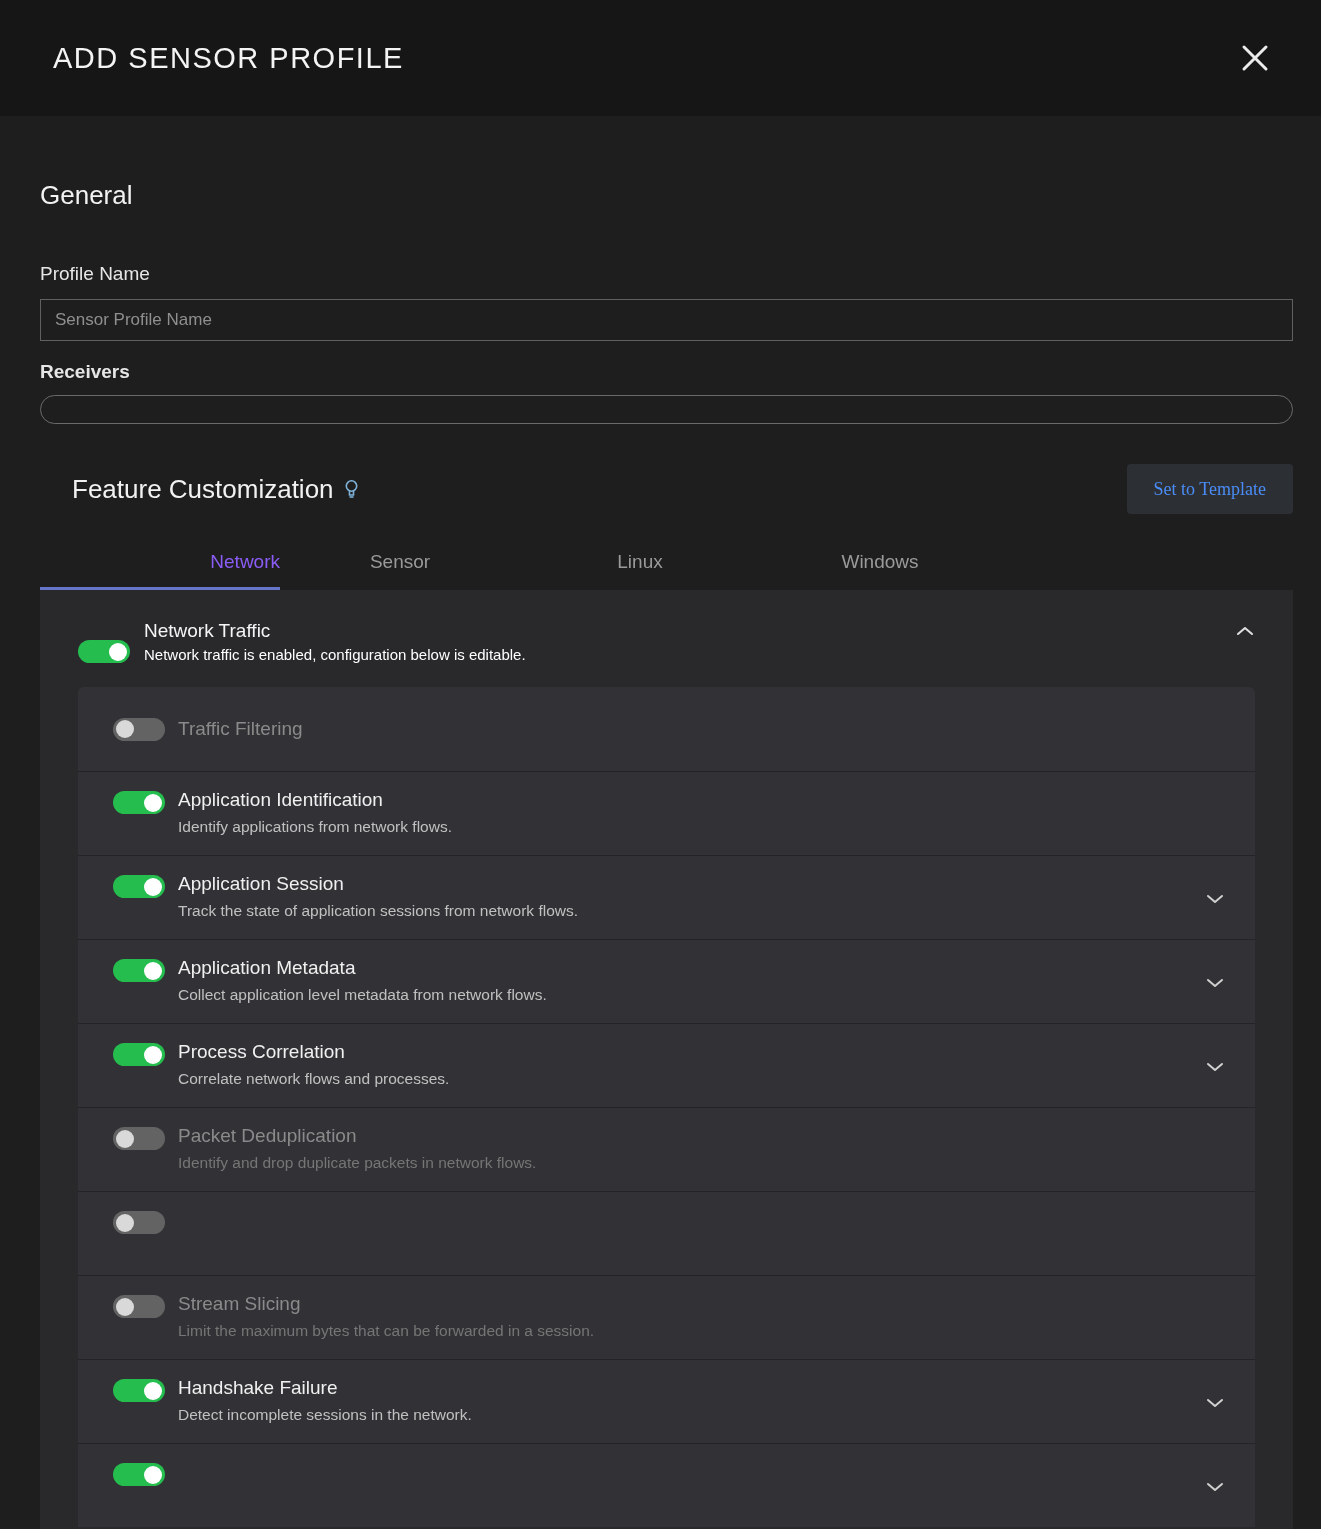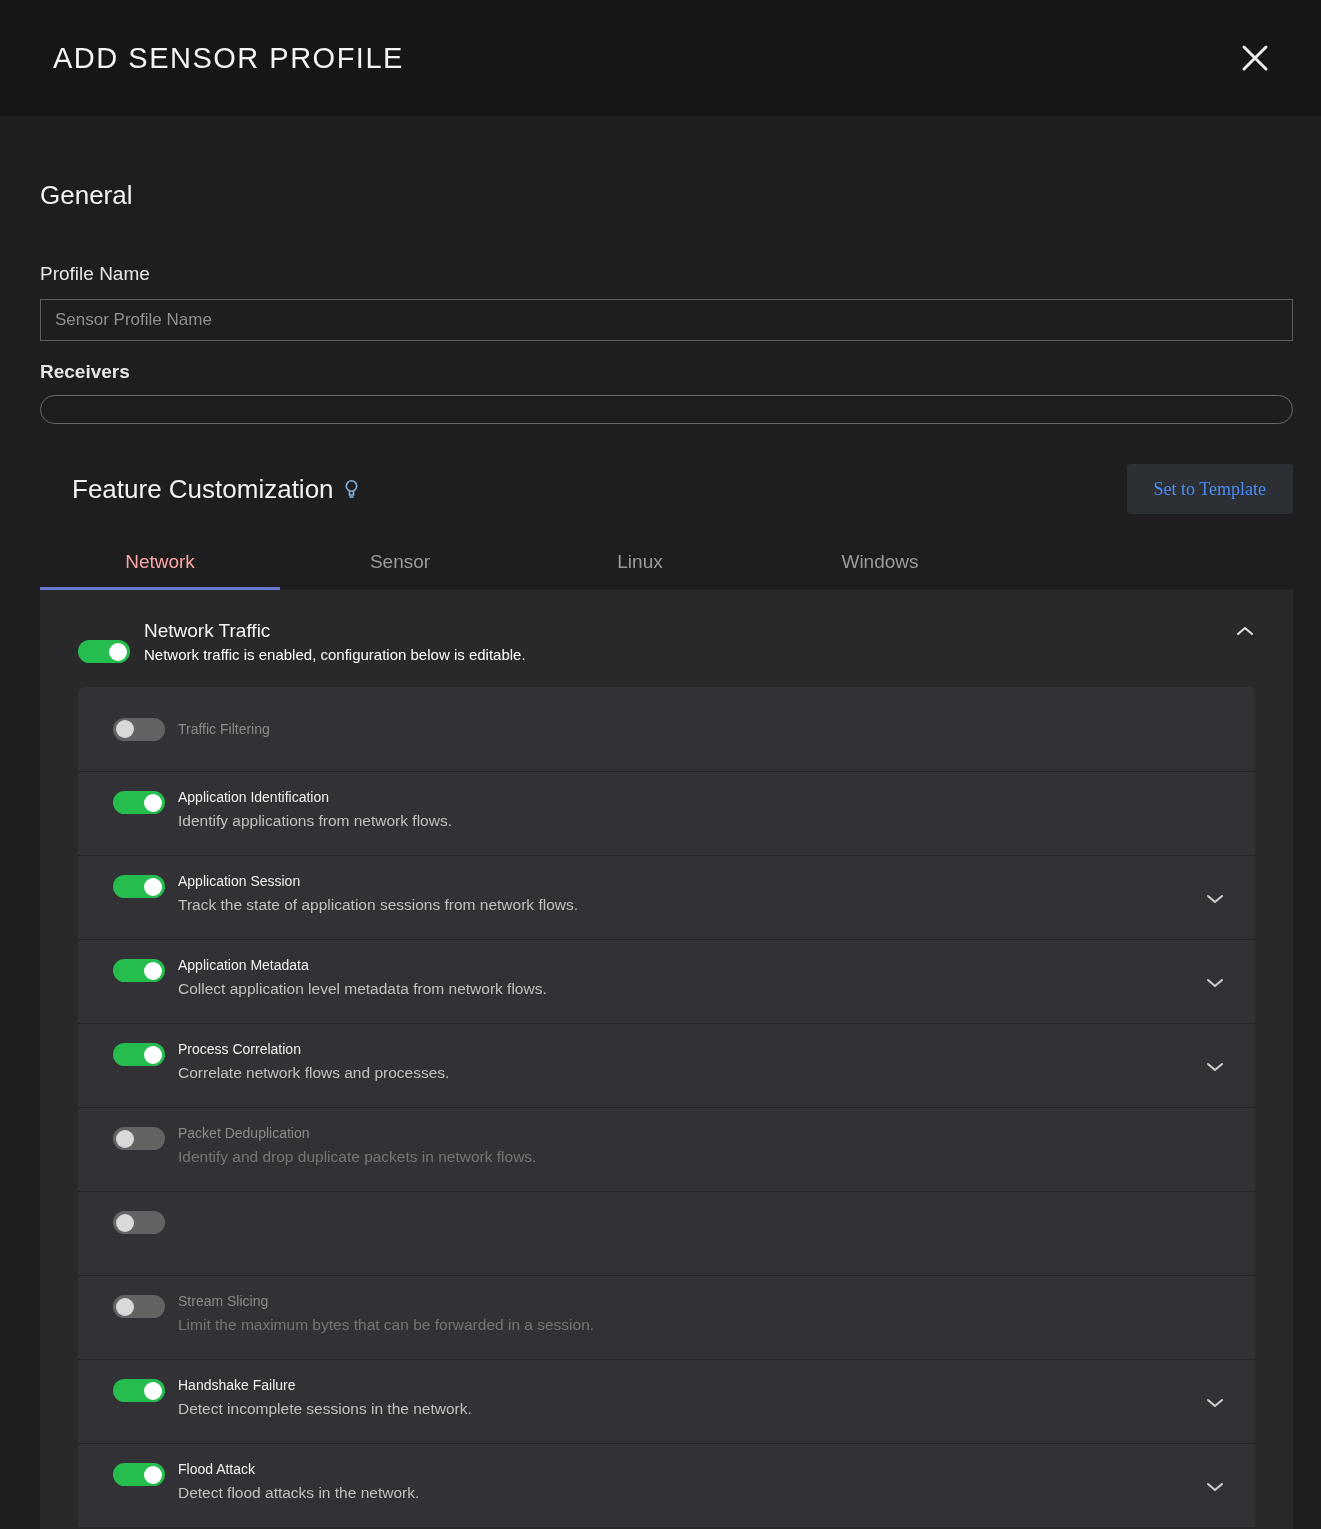--- a/index.html
+++ b/index.html
@@ -94,21 +94,21 @@
   .tabs { margin-top: 22px; display: flex; }
   .tab {
     width: 240px;
     text-align: center;
     padding: 15px 0 14px;
     font-size: 19px;
     color: #9a9a9a;
     cursor: pointer;
     border-bottom: 3px solid transparent;
   }
-  .tab.active { color: #fca5a5; border-bottom-color: #6674c9; }
+  .tab.active { color: #8b5cf6; border-bottom-color: #6674c9; text-align: right; }
 
   
   .panel {
     background: #29292c;
     padding: 30px 38px 0 38px;
     min-height: 955px;
   }
 
   .nt-row { display: flex; align-items: flex-end; }
   .nt-text { margin-left: 14px; }
@@ -148,21 +148,21 @@
     min-height: 84px;
     display: flex;
     align-items: flex-start;
     padding: 17px 30px 15px 35px;
   }
   .feature-row + .feature-row { border-top: 1px solid #242427; }
   .feature-row.single { align-items: center; padding-top: 0; padding-bottom: 0; }
   .feature-row .toggle { margin-top: 2px; }
   .feature-row.single .toggle { margin-top: 0; }
   .f-text { margin-left: 13px; }
-  .f-title { font-size: 14px; color: #f0f0f0; }
+  .f-title { font-size: 19px; color: #f0f0f0; }
   .f-desc { margin-top: 7px; font-size: 15.5px; color: #c0c0c0; }
   .feature-row.off .f-title { color: #8a8a8a; }
   .feature-row.off .f-desc { color: #757575; }
   .chev {
     margin-left: auto;
     align-self: center;
     cursor: pointer;
     display: flex;
   }
 </style>
@@ -324,24 +324,20 @@
     <span class="chev">
       <svg width="20" height="14" viewBox="0 0 20 14">
         <polyline points="3,4 10,10 17,4" fill="none" stroke="#d0d0d0" stroke-width="2" stroke-linecap="round" stroke-linejoin="round"></polyline>
       </svg>
     </span>
   </div>
         <div class="feature-row on">
     <span class="toggle on">
             <span class="knob"></span>
           </span>
-    <div class="f-text">
-      <div class="f-title">Flood Attack</div>
-      <div class="f-desc">Detect flood attacks in the network.</div>
-    </div>
     <span class="chev">
       <svg width="20" height="14" viewBox="0 0 20 14">
         <polyline points="3,4 10,10 17,4" fill="none" stroke="#d0d0d0" stroke-width="2" stroke-linecap="round" stroke-linejoin="round"></polyline>
       </svg>
     </span>
   </div>
       </div>
 
   </div>
 </div>

